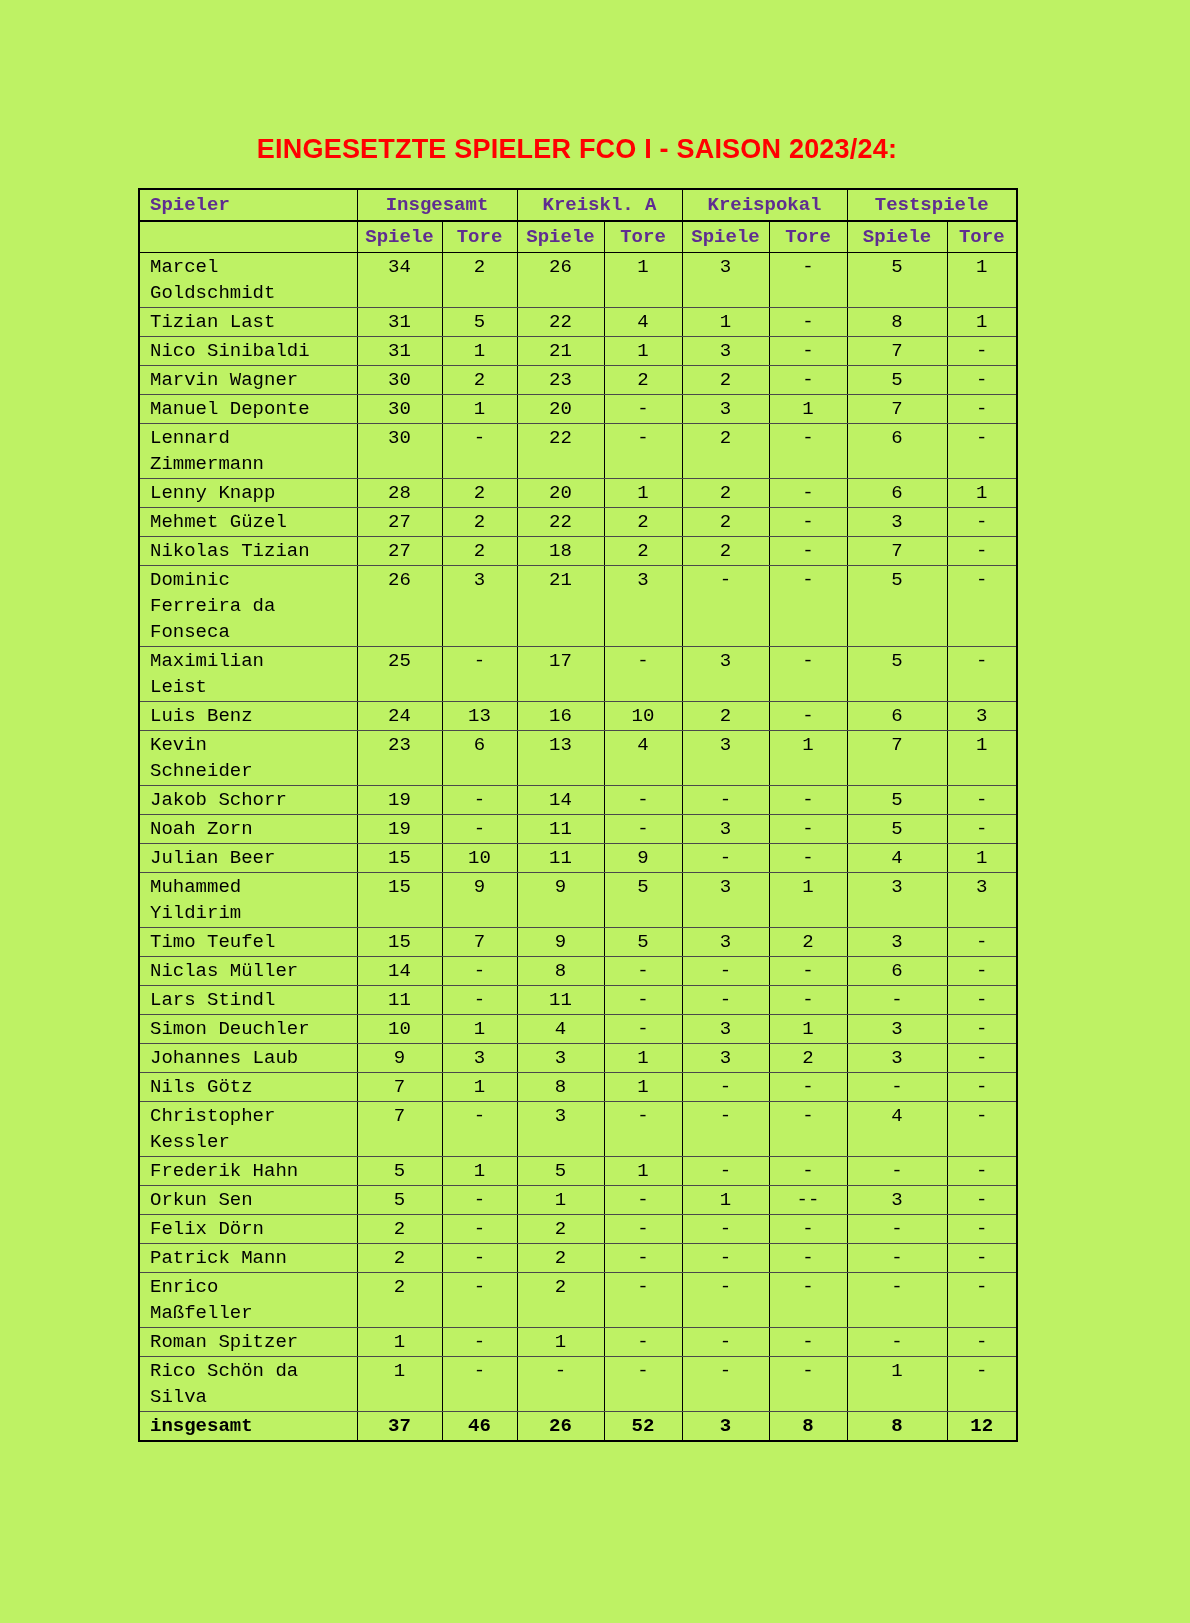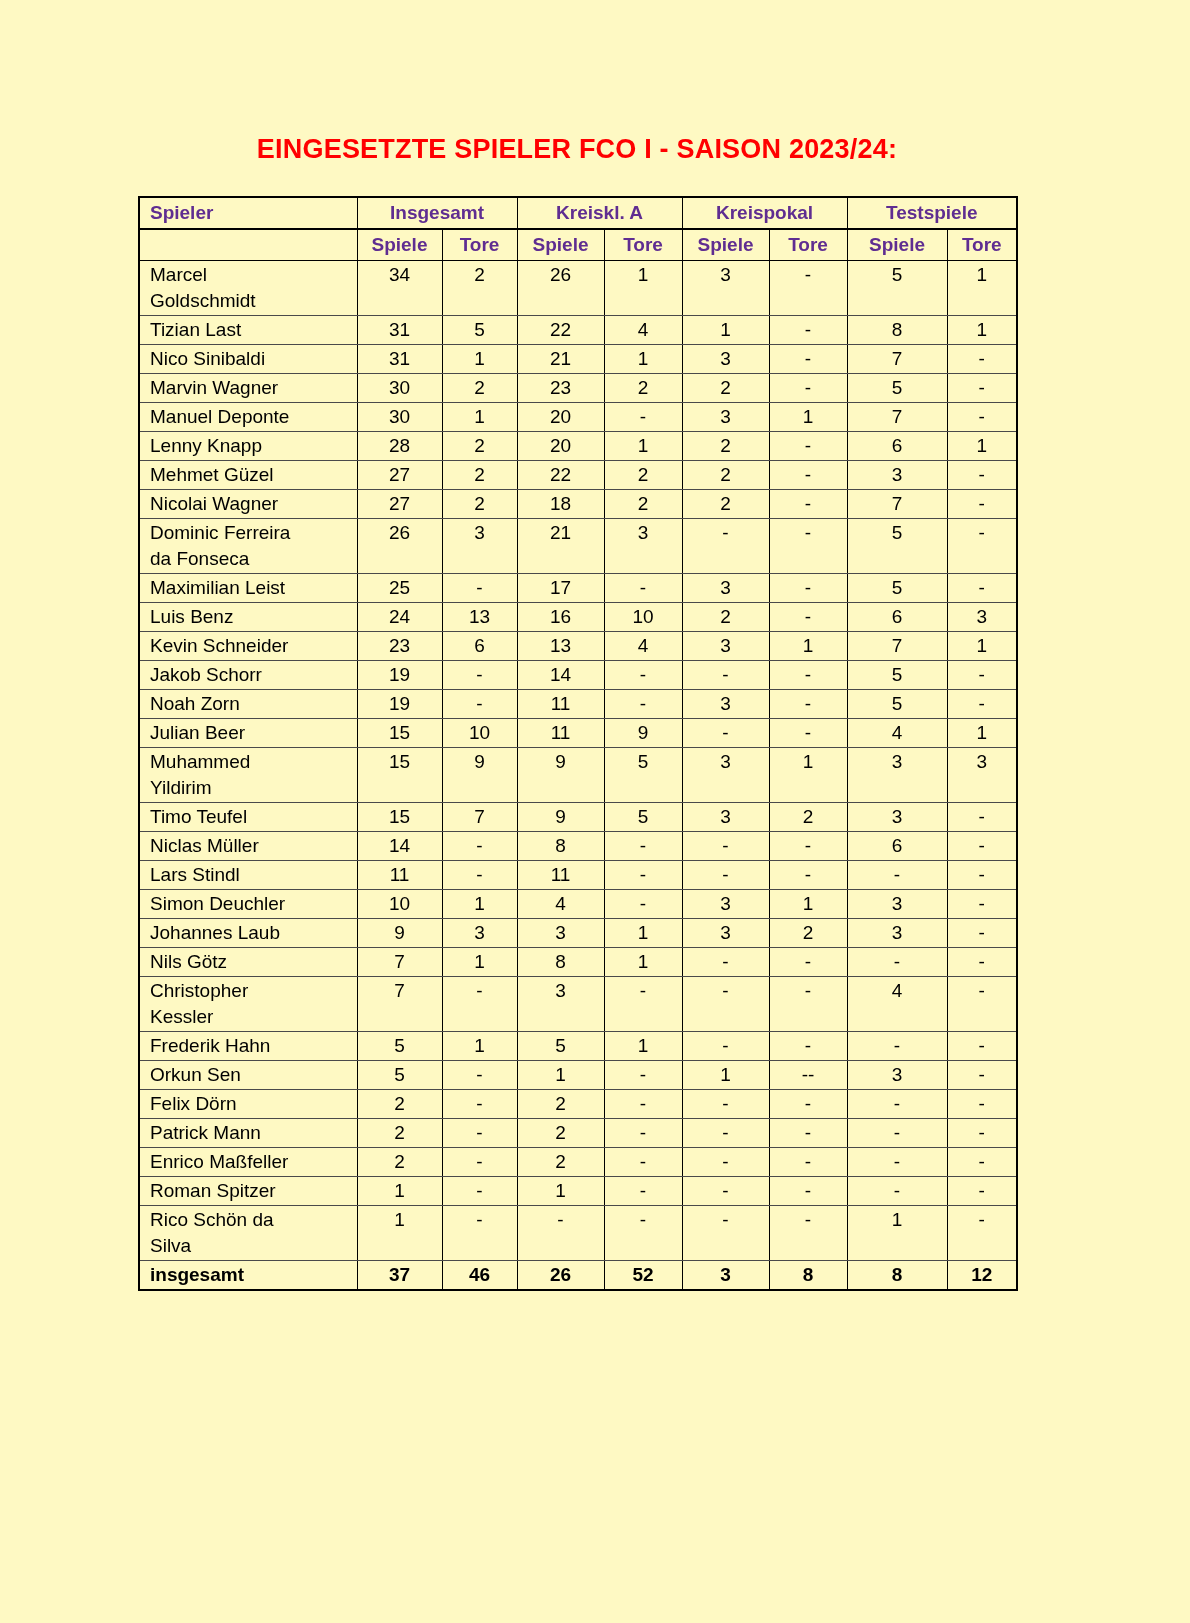--- a/index.html
+++ b/index.html
@@ -5,45 +5,46 @@
   html, body {
     margin: 0;
     padding: 0;
     background: #ffffff;
     font-family: "Liberation Sans", sans-serif;
   }
   .page {
     position: relative;
     width: 1190px;
     height: 1623px;
-    background: #fef9c3;
+    background: #bef264;
     overflow: hidden;
   }
   .doc-title {
     position: absolute;
     top: 134px;
     left: 138px;
     width: 878px;
     margin: 0;
     text-align: center;
     font-size: 27px;
     font-weight: bold;
     letter-spacing: 0.2px;
     color: var(--title-color, #ff0000);
     white-space: nowrap;
   }
   table.players {
     position: absolute;
-    top: 196px;
+    top: 188px;
     left: 138px;
     width: 878px;
     border-collapse: collapse;
     table-layout: fixed;
     border: 2px solid #000;
     font-size: 19px;
+    font-family: Liberation Mono, monospace;
   }
   col.c-name  { width: 218px; }
   col.c-sp1   { width: 85px;  }
   col.c-t1    { width: 75px;  }
   col.c-sp2   { width: 87px;  }
   col.c-t2    { width: 78px;  }
   col.c-sp3   { width: 87px;  }
   col.c-t3    { width: 78px;  }
   col.c-sp4   { width: 100px; }
   col.c-t4    { width: 70px;  }
@@ -165,20 +166,31 @@
           <td>30</td>
           <td>1</td>
           <td>20</td>
           <td>-</td>
           <td>3</td>
           <td>1</td>
           <td>7</td>
           <td>-</td>
         </tr>
         <tr>
+          <td class="name-col">Lennard Zimmermann</td>
+          <td>30</td>
+          <td>-</td>
+          <td>22</td>
+          <td>-</td>
+          <td>2</td>
+          <td>-</td>
+          <td>6</td>
+          <td>-</td>
+        </tr>
+        <tr>
           <td class="name-col">Lenny Knapp</td>
           <td>28</td>
           <td>2</td>
           <td>20</td>
           <td>1</td>
           <td>2</td>
           <td>-</td>
           <td>6</td>
           <td>1</td>
         </tr>
@@ -187,21 +199,21 @@
           <td>27</td>
           <td>2</td>
           <td>22</td>
           <td>2</td>
           <td>2</td>
           <td>-</td>
           <td>3</td>
           <td>-</td>
         </tr>
         <tr>
-          <td class="name-col">Nicolai Wagner</td>
+          <td class="name-col">Nikolas Tizian</td>
           <td>27</td>
           <td>2</td>
           <td>18</td>
           <td>2</td>
           <td>2</td>
           <td>-</td>
           <td>7</td>
           <td>-</td>
         </tr>
         <tr>

